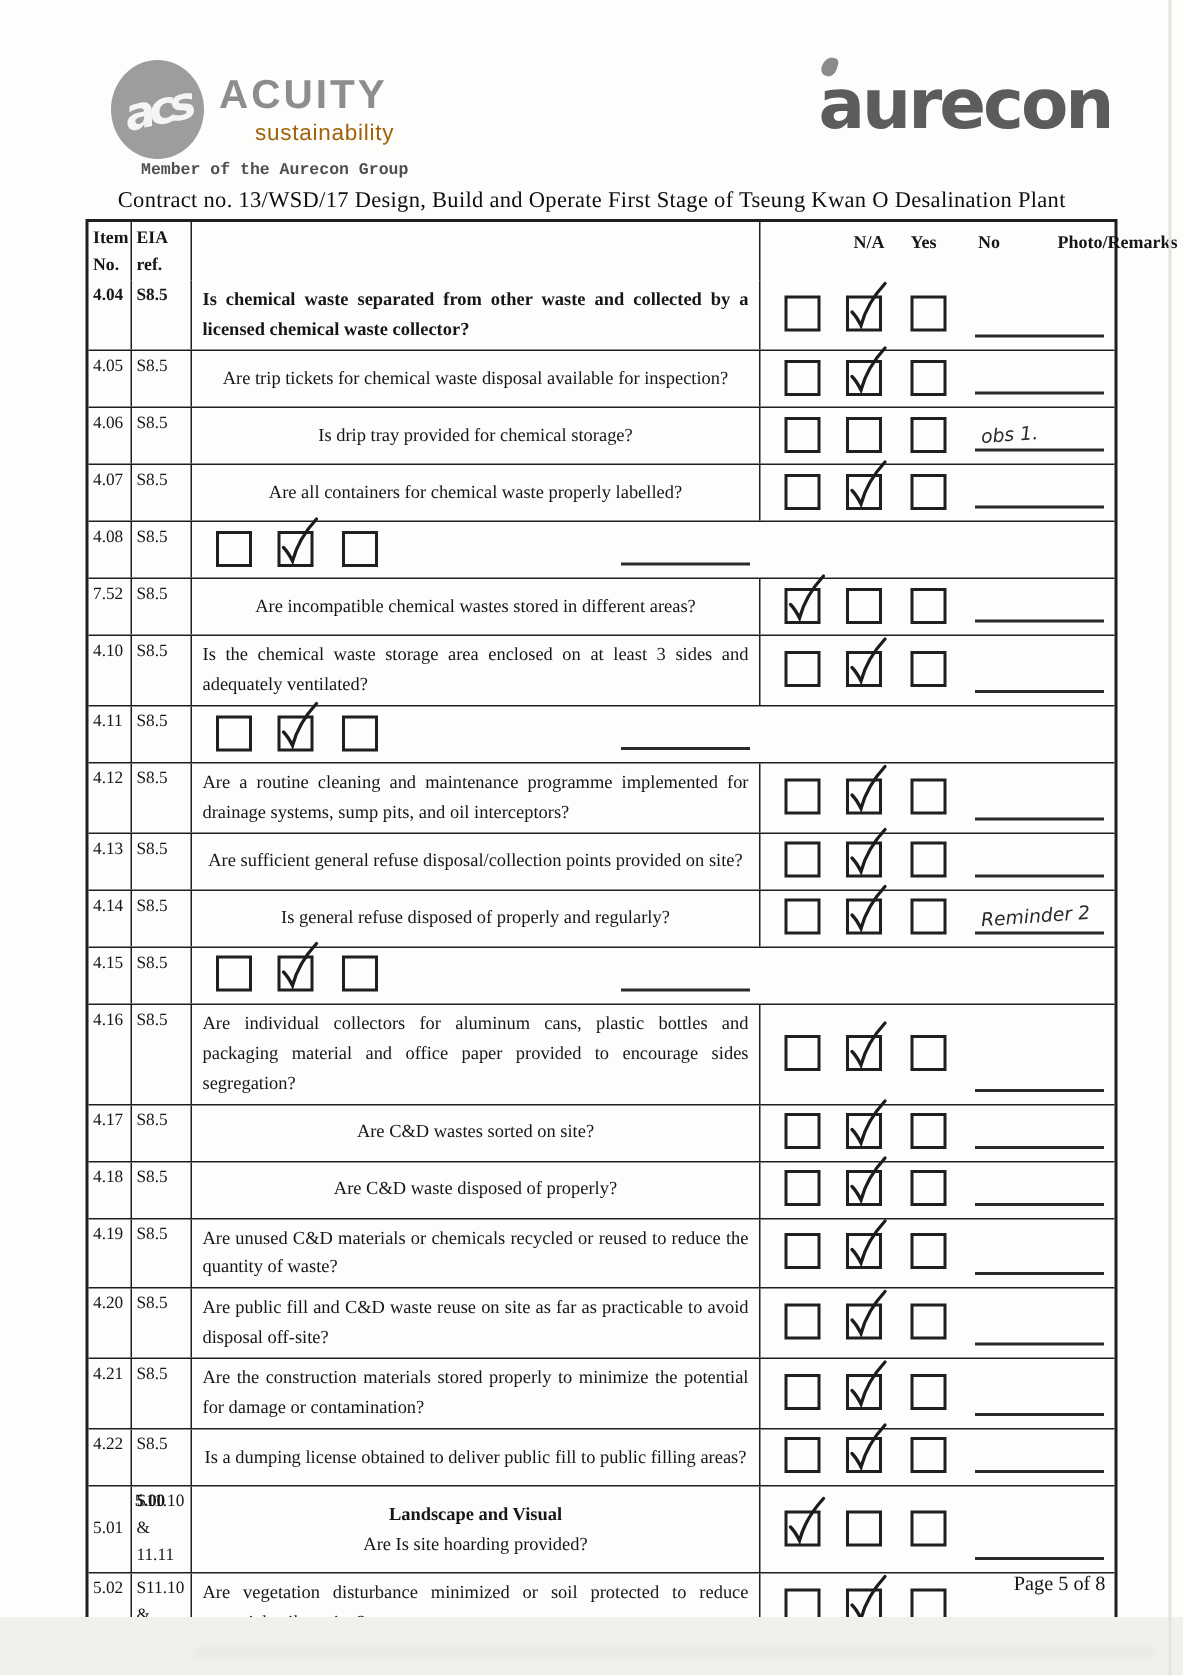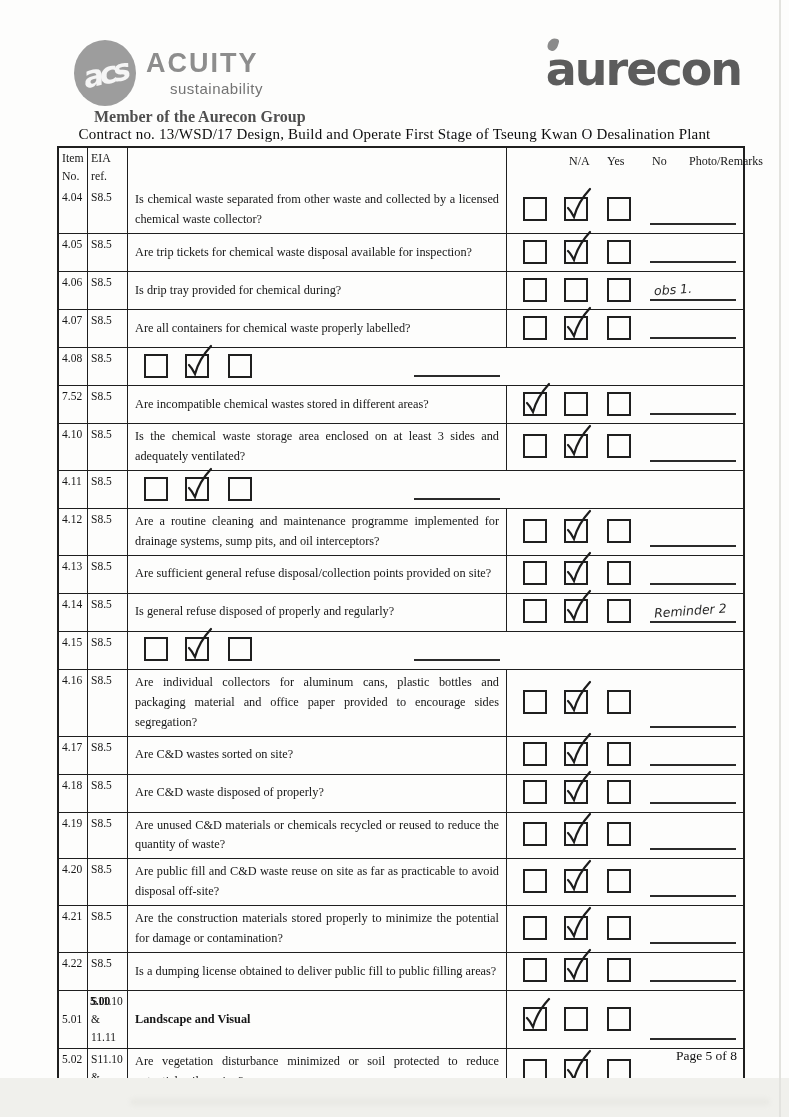--- a/index.html
+++ b/index.html
@@ -13,56 +13,56 @@
   
   .logos{position:absolute;left:62px;top:38px;right:48px;height:90px;}
   .acuity{position:absolute;left:0;top:0;width:280px;}
   .acuity-mark{position:absolute;left:12px;top:2px;width:62px;height:66px;border-radius:50%;
                background:#9d9d9d;display:flex;align-items:center;justify-content:center;}
   .acuity-mark span{color:#f5f5f5;font-family:"DejaVu Sans",sans-serif;font-weight:bold;
                     font-size:30px;font-style:italic;letter-spacing:-4px;transform:rotate(-12deg);}
   .acuity-name{position:absolute;left:84px;top:10px;font-family:"Liberation Sans",sans-serif;
                font-weight:bold;font-size:27px;letter-spacing:2px;color:#8d8d8d;}
   .acuity-tagline{position:absolute;left:108px;top:42px;font-family:"Liberation Sans",sans-serif;
-                  font-size:15px;color:#737373;letter-spacing:.5px;}
-  .acuity-member{position:absolute;left:32px;top:70px;font-family:Liberation Serif, serif;
-                 font-weight:bold;font-size:16px;color:#4f4f4f;}
+                  font-size:15px;color:#a16207;letter-spacing:.5px;}
+  .acuity-member{position:absolute;left:32px;top:70px;font-family:Liberation Mono, monospace;
+                 font-weight:bold;font-size:11px;color:#4f4f4f;}
   .aurecon{position:absolute;right:0;top:8px;font-family:"DejaVu Sans",sans-serif;
            font-weight:bold;font-size:46px;color:#5c5c5c;letter-spacing:-2px;line-height:1;}
   .aurecon .leaf{position:absolute;left:2px;top:-8px;width:10px;height:13px;background:#8b8b8b;
                  border-radius:70% 30% 55% 45%;transform:rotate(18deg);}
   .aurecon .word{position:relative;text-align:center;}
 
   
   .doc-title{position:absolute;left:0;right:0;top:126px;text-align:center;
              font-weight:normal;font-size:15px;color:#0d0d0d;letter-spacing:.2px;}
 
   
   .tbl{position:absolute;left:57px;top:146px;width:688px;border:2px solid #1f1f1f;
        background:#fdfdfc;box-sizing:border-box;}
   .row{display:grid;grid-template-columns:29px 40px 379px 1fr;border-top:1.6px solid #1f1f1f;
        min-height:38px;box-sizing:border-box;}
-  .row:first-child{border-top:none;}
+  .row:first-child{border-top:none;font-weight:bold;}
   .cell{box-sizing:border-box;padding:2px 3px;font-size:11.5px;line-height:1.55;}
   .c-item{border-right:1.4px solid #1f1f1f;}
   .c-eia{border-right:1.4px solid #1f1f1f;}
   .c-q{border-right:1.8px solid #1f1f1f;display:flex;flex-direction:column;justify-content:center;
-       font-size:12.3px;line-height:1.62;padding:3px 7px;}
+       font-size:12.3px;line-height:1.62;padding:3px 7px;align-items:center;}
   .c-q .question.justify{text-align:justify;}
   .c-q .section{font-weight:bold;}
   .bold{font-weight:bold;margin-left:28px;}
   .c-checks{position:relative;}
   .hdr{min-height:39px;border-top:none;}
   .hdr .cell{font-size:11.8px;line-height:1.5;}
   .hdr .c-q{border-right:1.8px solid #1f1f1f;}
   .hdr-checks span{position:absolute;top:4px;font-size:12px;margin-left:40px;}
   .lbl-na{left:22px;}
   .lbl-yes{left:60px;}
   .lbl-no{left:105px;}
-  .lbl-remarks{left:142px;}
+  .lbl-remarks{left:158px;}
 
   .box{position:absolute;top:50%;margin-top:-13px;width:24px;height:24px;
        border:2.1px solid #1f1f1f;box-sizing:border-box;background:transparent;}
   .box-na{left:16px;}
   .box-yes{left:57px;}
   .box-no{left:100px;}
   .box svg{position:absolute;left:-4px;top:-14px;overflow:visible;}
   .remarkline{position:absolute;right:7px;bottom:8px;width:86px;border-bottom:2px solid #2b2b2b;
               height:16px;}
   .remark{position:absolute;left:4px;bottom:0px;font-family:"DejaVu Sans",sans-serif;
@@ -149,21 +149,21 @@
           </div>
         </div>
         <div class="row">
           <div class="cell c-item">
             <div>4.06</div>
           </div>
           <div class="cell c-eia">
             <div>S8.5</div>
           </div>
           <div class="cell c-q">
-            <div class="question">Is drip tray provided for chemical during?</div>
+            <div class="question">Is drip tray provided for chemical storage?</div>
           </div>
           <div class="cell c-checks">
             <div class="box box-na"></div>
             <div class="box box-yes"></div>
             <div class="box box-no"></div>
             <div class="remarkline">
               <div class="remark">obs 1.</div>
             </div>
           </div>
         </div>
@@ -500,20 +500,21 @@
           <div class="cell c-item">
             <div class="bold">5.00</div>
             <div>5.01</div>
           </div>
           <div class="cell c-eia">
             <div>S11.10</div>
             <div>&amp; 11.11</div>
           </div>
           <div class="cell c-q">
             <div class="section">Landscape and Visual</div>
+            <div class="question">Are Is site hoarding provided?</div>
           </div>
           <div class="cell c-checks">
             <div class="box box-na">
               <svg width="33" height="37" viewBox="0 0 33 37">
                 <path d="M6 23 Q9 26 12 32 Q16 17 28 4" fill="none" stroke="#1c1c1c" stroke-width="2.2" stroke-linecap="round"></path>
               </svg>
             </div>
             <div class="box box-yes"></div>
             <div class="box box-no"></div>
             <div class="remarkline"></div>

